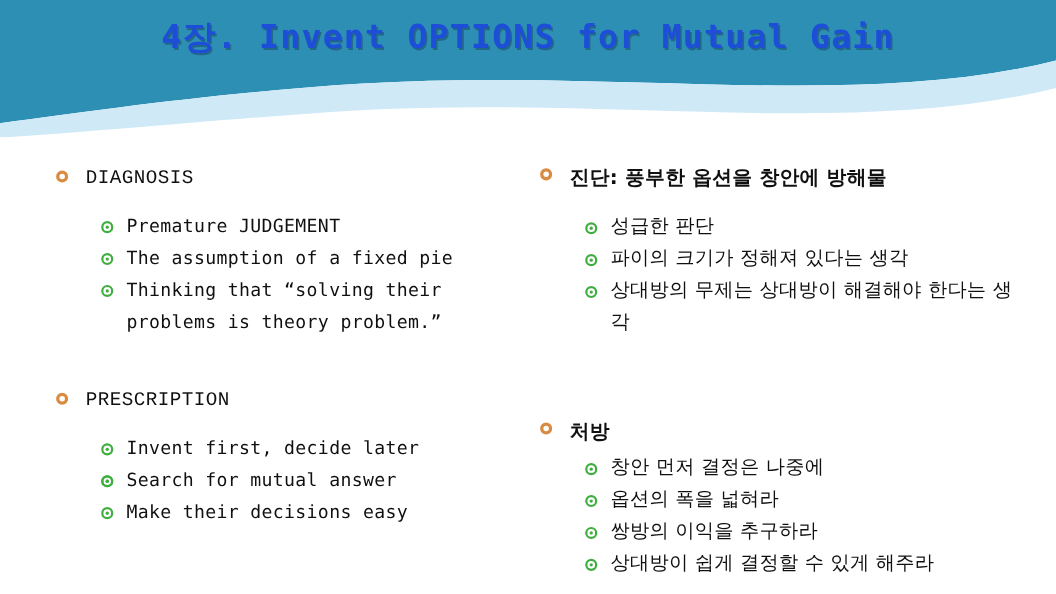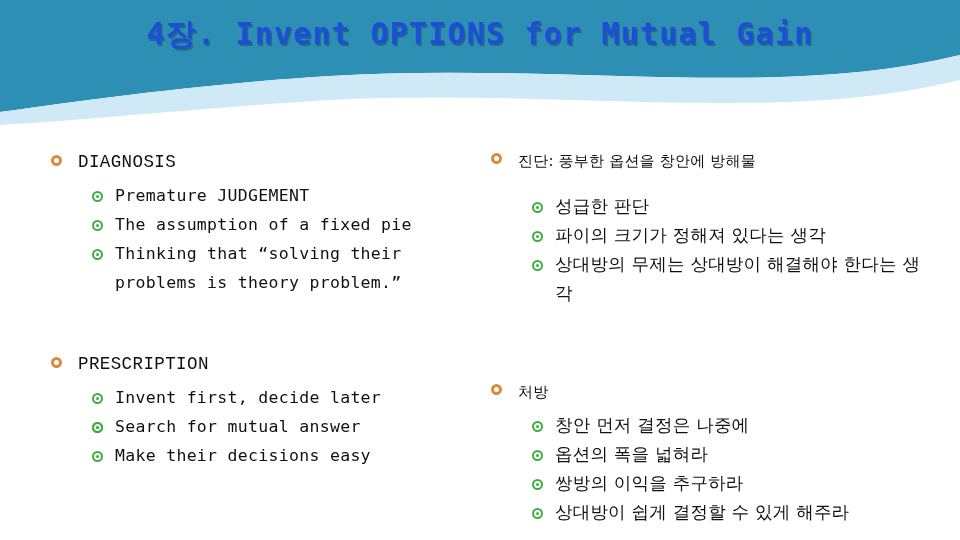--- a/index.html
+++ b/index.html
@@ -69,23 +69,24 @@
     position: relative;
     padding-left: 36px;
     color: #101010;
     font-size: 17.5px;
     line-height: 26px;
     letter-spacing: 0.4px;
     font-family: Liberation Mono, monospace;
   }
   .l1.kr {
     font-family: "DejaVu Sans", "Liberation Sans", sans-serif;
-    font-size: 15px;
+    font-size: 18px;
     line-height: 29px;
     letter-spacing: 0.2px;
+    font-weight: bold;
   }
   .bullet-l1 {
     position: absolute;
     left: 9px;
     top: 6px;
     width: 11px;
     height: 11px;
     border-radius: 50%;
     border: 3px solid #d98b42;
     box-sizing: border-box;
@@ -147,42 +148,42 @@
 
 <div class="content">
 
   <div class="col col-left">
 
     <div class="block" style="top:24px;">
       <div class="l1">
         <span class="bullet-l1"></span>
         <span>DIAGNOSIS</span>
       </div>
-      <ul class="l2list" style="margin-top:6px;">
+      <ul class="l2list" style="margin-top:16px;">
         <li class="l2">
           <span class="bullet-l2"></span>
           <span>Premature JUDGEMENT</span>
         </li>
         <li class="l2">
           <span class="bullet-l2"></span>
           <span>The assumption of a fixed pie</span>
         </li>
         <li class="l2">
           <span class="bullet-l2"></span>
           <span>Thinking that  “solving their problems is theory problem.”</span>
         </li>
       </ul>
     </div>
 
     <div class="block" style="top:226px;">
       <div class="l1">
         <span class="bullet-l1"></span>
         <span>PRESCRIPTION</span>
       </div>
-      <ul class="l2list" style="margin-top:6px;">
+      <ul class="l2list" style="margin-top:16px;">
         <li class="l2">
           <span class="bullet-l2"></span>
           <span>Invent first, decide later</span>
         </li>
         <li class="l2">
           <span class="bullet-l2"></span>
         </li>
         <li class="l2">
           <span class="bullet-l2"></span>
           <span>Search for mutual answer</span>

